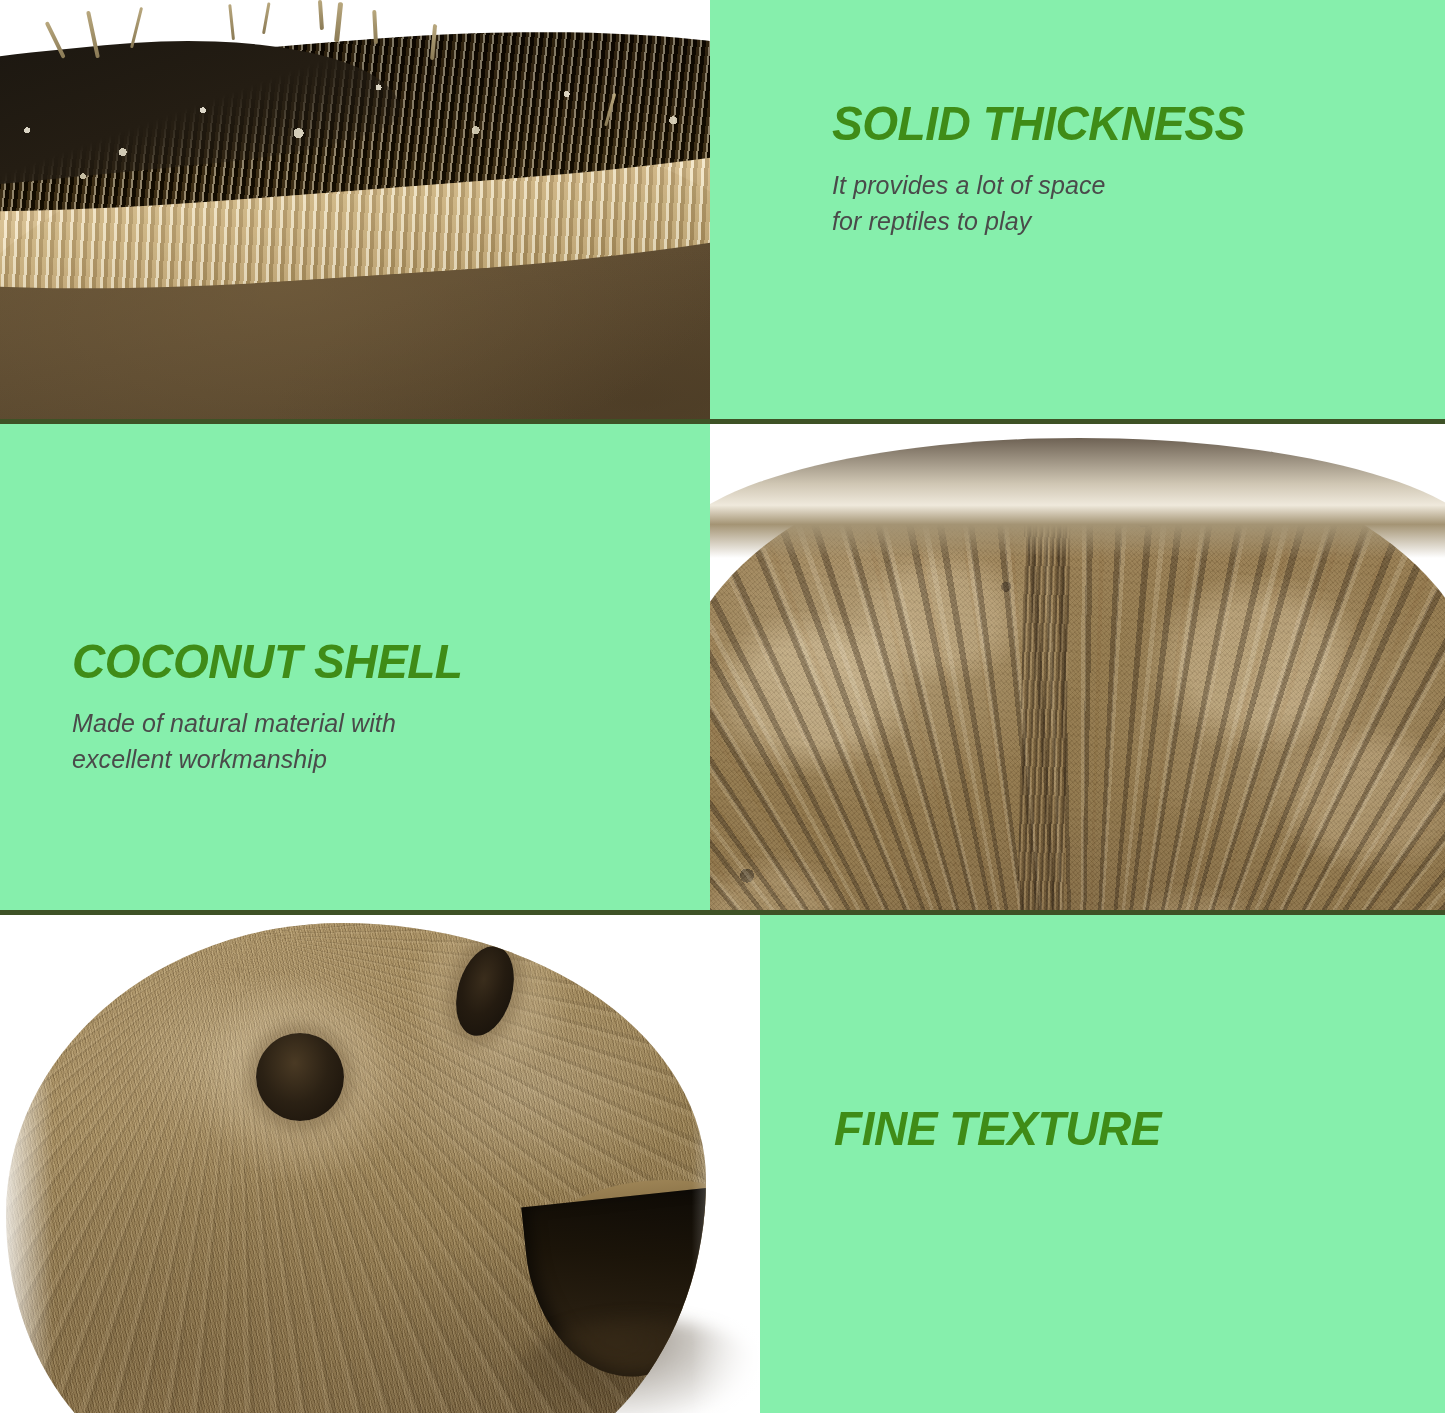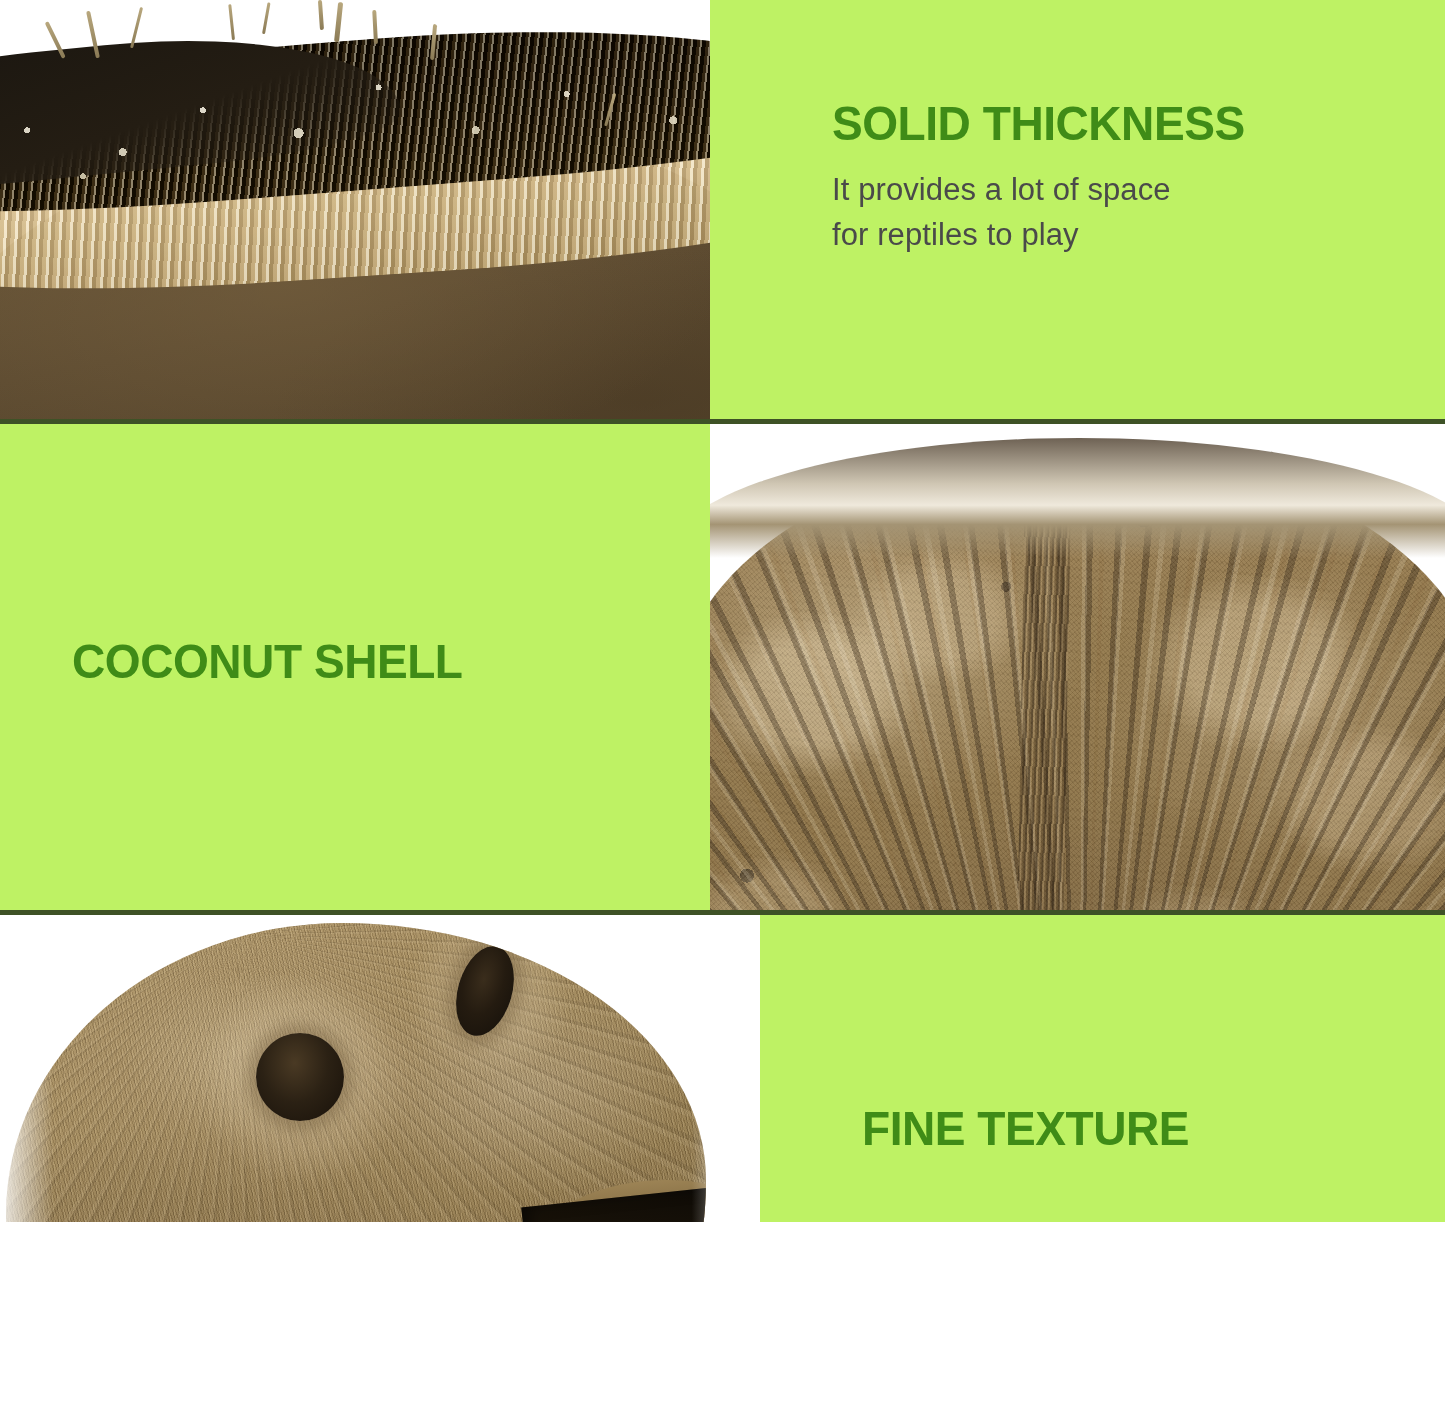--- a/index.html
+++ b/index.html
@@ -4,23 +4,24 @@
 <title>Coconut Shell Reptile Hide — Feature Infographic</title>
 <style>
   html,body{margin:0;padding:0;background:#ffffff;}
   body{
     font-family:"Liberation Sans","DejaVu Sans",sans-serif;
     -webkit-font-smoothing:antialiased;
   }
   #sheet{
     position:relative;
     width:1445px;
-    height:1222px;
-    background:#bef264;
+    height:1413px;
+    background:#86efac;
     overflow:hidden;
+    font-style:italic;
   }
 
   
   .divider{
     position:absolute;
     left:0;
     width:1445px;
     height:5px;
     background:#3e5226;
     z-index:40;
@@ -37,31 +38,31 @@
     font-weight:700;
     letter-spacing:-0.5px;
     color:#3f8c17;
     white-space:nowrap;
     font-stretch:condensed;
     transform:scaleX(0.94);
     transform-origin:left center;
   }
   .feature-body{
     margin:18px 0 0 0;
-    font-size:31px;
+    font-size:25px;
     line-height:1.46;
     font-weight:400;
     color:#4a4a4a;
     letter-spacing:0.1px;
     white-space:pre-line;
   }
 
   #text-solid-thickness{left:832px;top:98px;}
   #text-coconut-shell{left:72px;top:608px;margin-top:28px;}
-  #text-fine-texture{left:834px;top:1103px;margin-left:28px;}
+  #text-fine-texture{left:834px;top:1103px;}
 
   
   .photo{position:absolute;overflow:hidden;z-index:10;background:#ffffff;}
 
   
   #photo-shell-edge{left:0;top:0;width:710px;height:419px;}
   #photo-shell-edge .edge-stage{
     position:absolute;inset:0;
     background:#ffffff;
   }
@@ -352,20 +353,22 @@
       <div class="veins"></div>
       <div class="veins-light"></div>
       <div class="grain"></div>
       <div class="spine"></div>
     </div>
     <div class="bowl-rim"></div>
   </div>
 
   <div class="feature-text" id="text-coconut-shell">
     <h2 class="feature-heading">COCONUT SHELL</h2>
+    <p class="feature-body">Made  of natural material with
+excellent workmanship</p>
   </div>
 
   <div class="divider" id="divider-2"></div>
 
   <div class="photo" id="photo-coconut-hide">
     <div class="nut">
       <div class="fibres"></div>
       <div class="fibres-2"></div>
       <div class="eye-halo" id="halo-upper"></div>
       <div class="eye-halo" id="halo-lower"></div>

